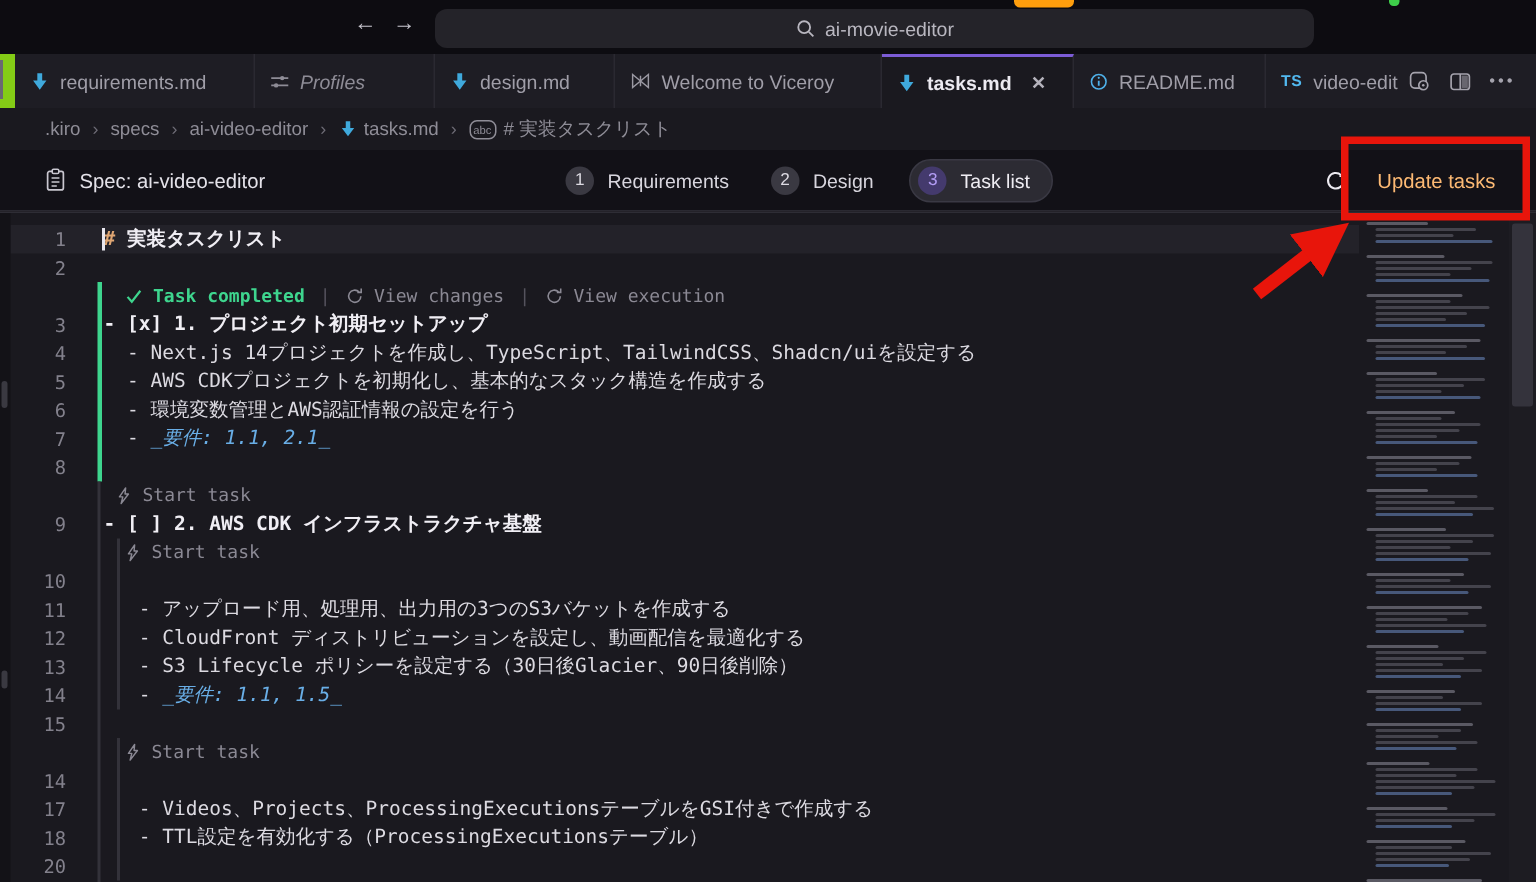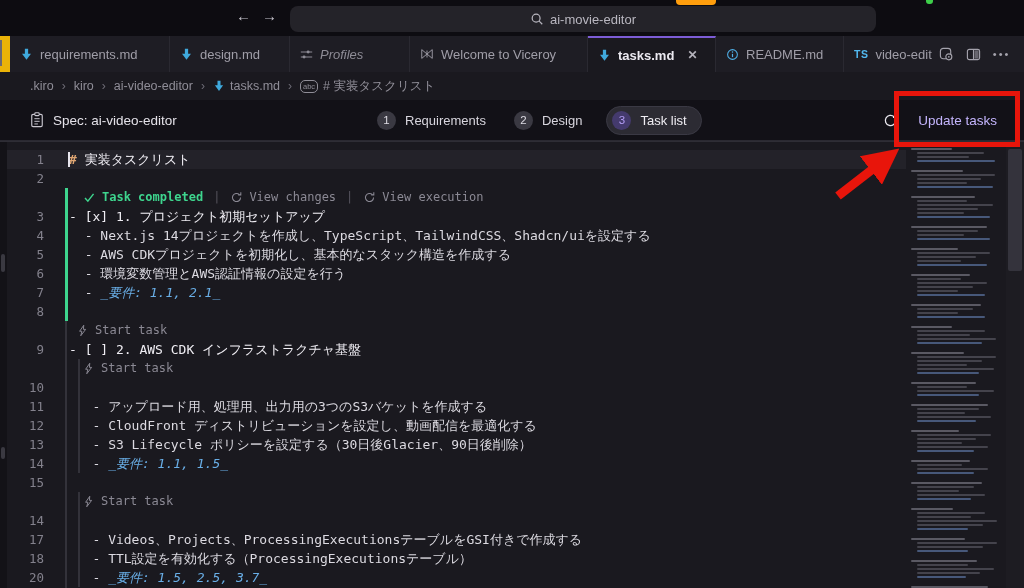--- a/index.html
+++ b/index.html
@@ -10,21 +10,21 @@
   .titlebar{position:relative;height:36px;background:#0d0c11;}
   .nav{position:absolute;top:7px;font-size:15px;color:#c6c4cd;cursor:default;}
   .nav.back{left:236px;} .nav.fwd{left:262px;}
   .searchbox{position:absolute;left:290px;top:6px;width:586px;height:26px;background:#242329;
     border-radius:8px;display:flex;align-items:center;justify-content:center;gap:6px;
     color:#b9b7c0;font-size:13px;}
   .orange-pill{position:absolute;left:676px;top:0;width:40px;height:5px;background:#ff9e0d;border-radius:0 0 4px 4px;}
   .green-dot{position:absolute;left:926px;top:0;width:7px;height:4px;background:#3ecf4a;border-radius:0 0 3px 3px;}
 
   
-  .tabbar{height:36px;background:#eab308;display:flex;position:relative;}
+  .tabbar{height:36px;background:#84cc16;display:flex;position:relative;}
   .edge-notch{position:absolute;left:0;top:4px;width:2px;height:26px;background:#6a6872;}
   .tab-spacer{width:10px;flex:none;}
   .tab{flex:none;box-sizing:border-box;display:flex;align-items:center;gap:7px;padding:0 10px;
     font-size:13px;color:#a09ea8;background:#1e1d24;border-right:1px solid #2a2931;height:36px;}
   .tab:nth-of-type(2){border-left:1px solid #2a2931;}
   .tab.active{background:#1a191f;border-top:2px solid #7c5cd6;color:#eceaf1;font-weight:bold;}
   .tab .close{margin-left:6px;color:#b5b3bc;font-size:12px;}
   .tab.italic span.lbl{font-style:italic;color:#8e8c96;}
   .ts-badge{color:#52b9f0;font-size:10.5px;font-weight:bold;letter-spacing:.5px;}
   .tab-actions{display:flex;align-items:center;gap:12px;margin-left:auto;padding-right:10px;color:#a5a3ad;}
@@ -41,33 +41,33 @@
 
   
   .specbar{height:40px;background:#121117;border-bottom:1px solid #2a2931;display:flex;align-items:center;position:relative;}
   .spec-label{display:flex;align-items:center;gap:9px;margin-left:30px;color:#e4e2e9;font-size:13.5px;}
   .steps{position:absolute;left:363px;display:flex;align-items:center;}
   .step{display:flex;align-items:center;gap:9px;margin:0 14px;color:#d8d6de;font-size:13px;}
   .step-num{width:19px;height:19px;border-radius:50%;background:#3a3942;color:#dddbe3;font-size:11.5px;
     display:flex;align-items:center;justify-content:center;}
   .step.active{background:#2c2b33;border:1px solid #3a3944;border-radius:15px;padding:4px 14px 4px 5px;margin:0 10px;color:#efedf3;}
   .step.active .step-num{background:#443a6d;color:#b39df5;}
-  .update-btn{position:absolute;right:27px;display:flex;align-items:flex-end;gap:20px;color:#c4b5fd;font-size:13.5px;}
+  .update-btn{position:absolute;right:27px;display:flex;align-items:flex-end;gap:20px;color:#fdba74;font-size:13.5px;}
 
   
   .editor{position:absolute;top:141px;left:0;right:0;bottom:0;background:#1a191f;border-top:1px solid #2e2d35;display:flex;}
   .edge-strip{width:7px;flex:none;background:#131217;position:relative;}
   .edge-strip .notch{position:absolute;left:1px;width:4px;background:#3a3941;border-radius:2px;}
   .code-scroll{position:relative;flex:1;padding-top:8px;overflow:hidden;}
   .row{display:flex;height:19px;line-height:19px;font-family:"DejaVu Sans Mono",monospace;font-size:13px;position:relative;}
   .row.current{background:#232229;}
   .ln{width:50px;flex:none;text-align:right;padding-right:13px;box-sizing:border-box;color:#83818c;font-size:12.5px;}
   .txt{white-space:pre;padding-left:12px;}
   .seg-mark{color:#dfa673;font-weight:bold;}
-  .seg-bold{color:#f0eef4;font-weight:normal;}
+  .seg-bold{color:#f0eef4;font-weight:bold;}
   .seg-plain{color:#dcdae1;}
   .seg-req{color:#69aee6;font-style:italic;}
   .lens .txt{display:flex;align-items:center;gap:6px;color:#8b8994;font-size:12px;font-family:"DejaVu Sans Mono",monospace;}
   .lens .green{color:#3ed58e;font-weight:bold;}
   .lens .sep{color:#55535d;margin:0 4px;}
   .lens svg{flex:none;}
   .cursor{position:absolute;left:61px;top:2px;width:1.5px;height:15px;background:#e8e6ee;}
   .guide{position:absolute;}
 
   
@@ -109,38 +109,38 @@
 
     <div class="tab" style="width:160px">
       <span>
           <svg viewBox="0 0 16 16" width="13" height="13">
             <path d="M6 1h4v6h3.5L8 14.5 2.5 7H6z" fill="#3fa9dc"></path>
           </svg>
         </span>
       <span class="lbl">requirements.md</span>
     </div>
 
-    <div class="tab" style="width:120px">
-      <span>
-          <svg viewBox="0 0 16 16" width="13" height="13">
-            <path d="M6 1h4v6h3.5L8 14.5 2.5 7H6z" fill="#3fa9dc"></path>
-          </svg>
-        </span>
-      <span class="lbl">design.md</span>
-    </div>
-
     <div class="tab italic" style="width:120px">
       <span>
           <svg viewBox="0 0 16 16" width="13" height="13">
             <path d="M1 5h14M1 11h14" stroke="#8e8c96" stroke-width="1.3"></path>
             <circle cx="10" cy="5" r="1.8" fill="#8e8c96"></circle>
             <circle cx="5" cy="11" r="1.8" fill="#8e8c96"></circle>
           </svg>
         </span>
       <span class="lbl">Profiles</span>
+    </div>
+
+    <div class="tab" style="width:120px">
+      <span>
+          <svg viewBox="0 0 16 16" width="13" height="13">
+            <path d="M6 1h4v6h3.5L8 14.5 2.5 7H6z" fill="#3fa9dc"></path>
+          </svg>
+        </span>
+      <span class="lbl">design.md</span>
     </div>
 
     <div class="tab" style="width:178px">
       <span>
           <svg viewBox="0 0 16 16" width="14" height="14">
             <path d="M8 8 2 3v10zM8 8l6-5v10z" fill="none" stroke="#9b99a3" stroke-width="1.1"></path>
             <path d="M8 4v8" stroke="#9b99a3" stroke-width="1.1"></path>
           </svg>
         </span>
       <span class="lbl">Welcome to Viceroy</span>
@@ -186,21 +186,21 @@
             </svg>
           </span>
         <span class="dots">•••</span>
       </span>
     </div>
   </div>
 
   <div class="breadcrumb">
     <span class="bc-item">.kiro</span>
       <span class="bc-sep">›</span>
-    <span class="bc-item">kiro</span>
+    <span class="bc-item">specs</span>
       <span class="bc-sep">›</span>
     <span class="bc-item">ai-video-editor</span>
       <span class="bc-sep">›</span>
     <span class="bc-item">
       <span>
           <svg viewBox="0 0 16 16" width="12" height="12">
             <path d="M6 1h4v6h3.5L8 14.5 2.5 7H6z" fill="#3fa9dc"></path>
           </svg>
         </span>
       <span>tasks.md</span>
@@ -350,21 +350,20 @@
         <div class="row">
           <span class="ln">17</span>
           <span class="txt"><span class="seg-plain">   - Videos、Projects、ProcessingExecutionsテーブルをGSI付きで作成する</span></span>
         </div>
         <div class="row">
           <span class="ln">18</span>
           <span class="txt"><span class="seg-plain">   - TTL設定を有効化する（ProcessingExecutionsテーブル）</span></span>
         </div>
         <div class="row">
           <span class="ln">20</span>
-          <span class="txt"><span class="seg-plain">   - </span><span class="seg-req">_要件: 1.5, 2.5, 3.7_</span></span>
         </div>
         <div class="row">
           <span class="ln">20</span>
           <span class="txt"></span>
         </div>
         <div class="guide" style="left: 58px; top: 46px; height: 133px; width: 3px; background: rgb(62, 213, 142);"></div>
         <div class="guide" style="left: 58px; top: 179px; height: 285px; width: 2px; background: rgb(51, 50, 58);"></div>
         <div class="guide" style="left: 71px; top: 217px; height: 114px; width: 2px; background: rgb(51, 50, 58);"></div>
         <div class="guide" style="left: 71px; top: 350px; height: 95px; width: 2px; background: rgb(51, 50, 58);"></div>
       </div>

